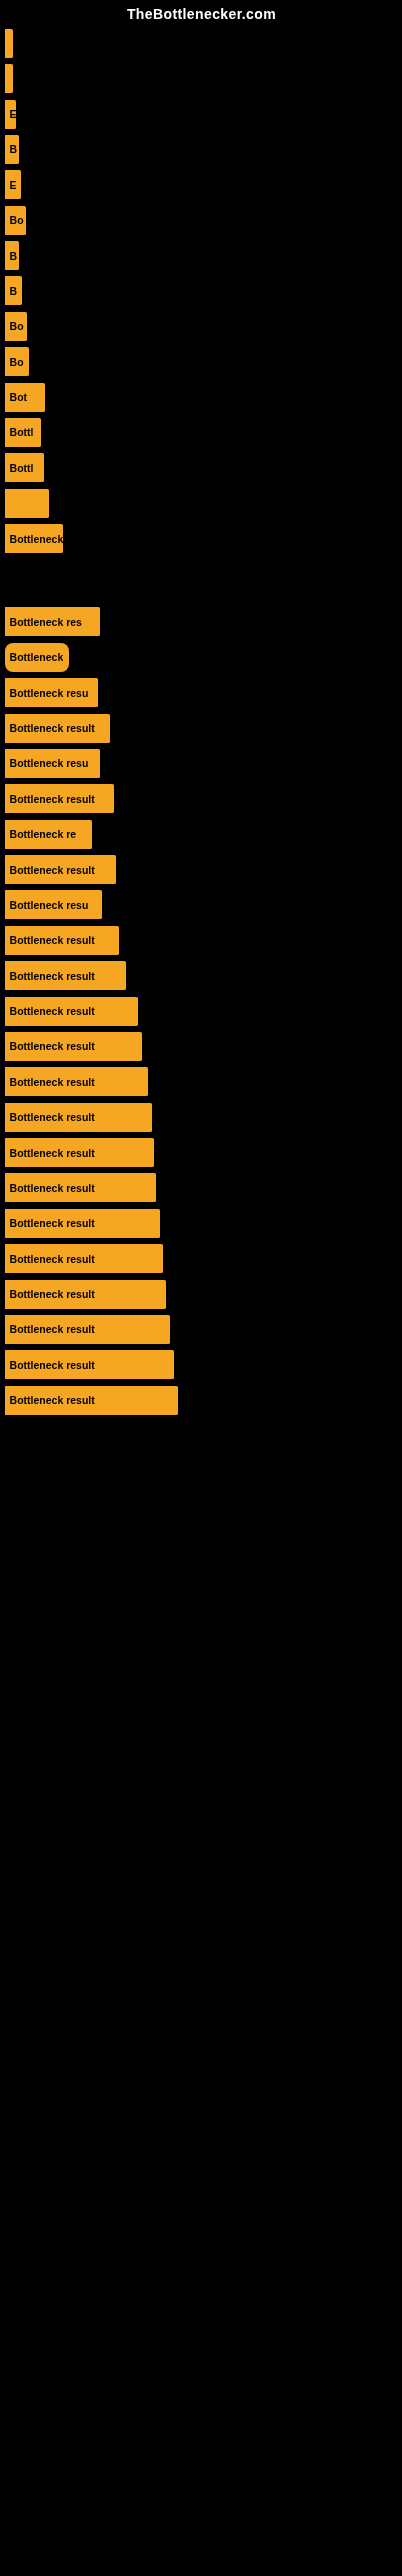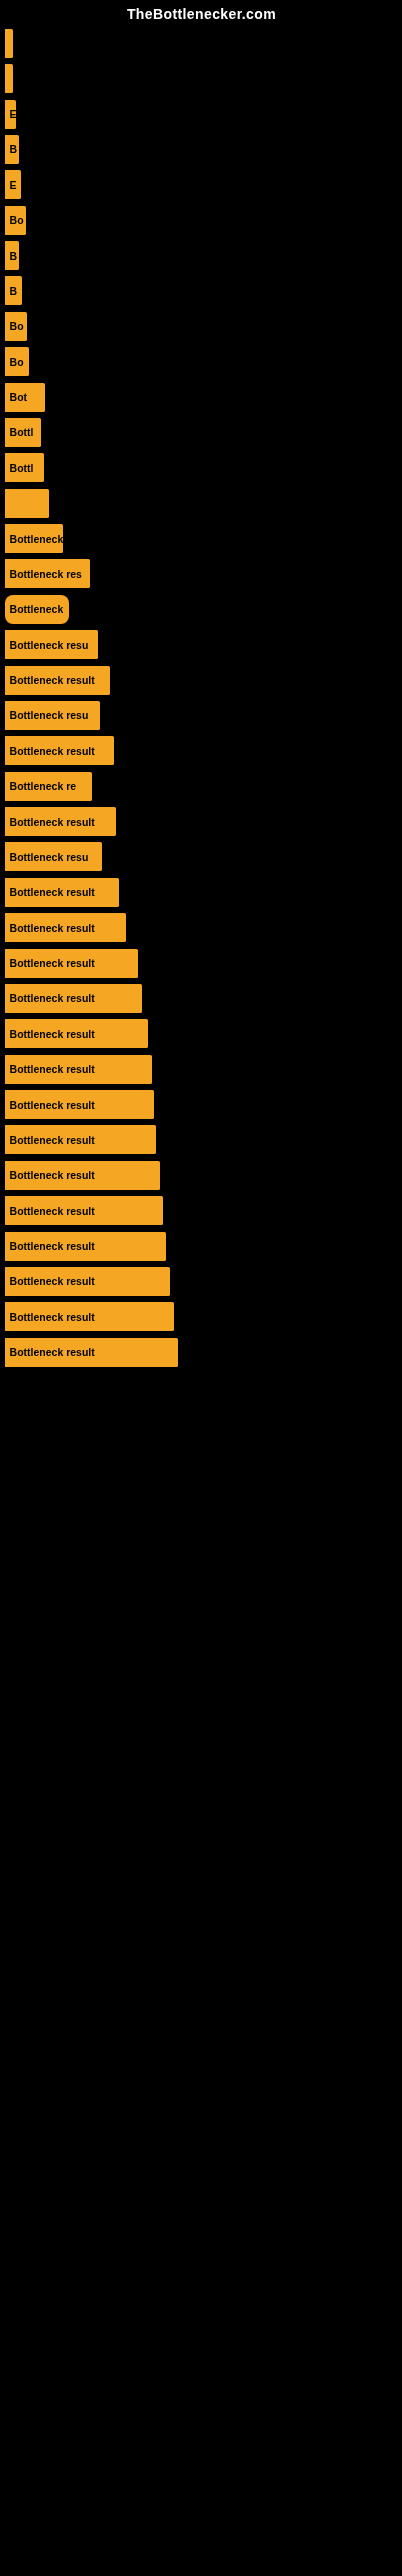--- a/index.html
+++ b/index.html
@@ -116,21 +116,21 @@
       <div class="bar" style="width: 42px; padding-left: 44px;">
         <span class="bar-label">Bottle</span>
       </div>
     </div>
     <div class="bar-row">
       <div class="bar" style="width: 58px;">
         <span class="bar-label">Bottleneck</span>
       </div>
     </div>
     <div class="bar-row">
-      <div class="bar" style="width: 85px;">
+      <div class="bar" style="width: 95px; margin-top: 48px;">
         <span class="bar-label">Bottleneck res</span>
       </div>
     </div>
     <div class="bar-row">
       <div class="bar" style="width: 64px; border-radius: 8px;">
         <span class="bar-label">Bottleneck</span>
       </div>
     </div>
     <div class="bar-row">
       <div class="bar" style="width: 93px;">

